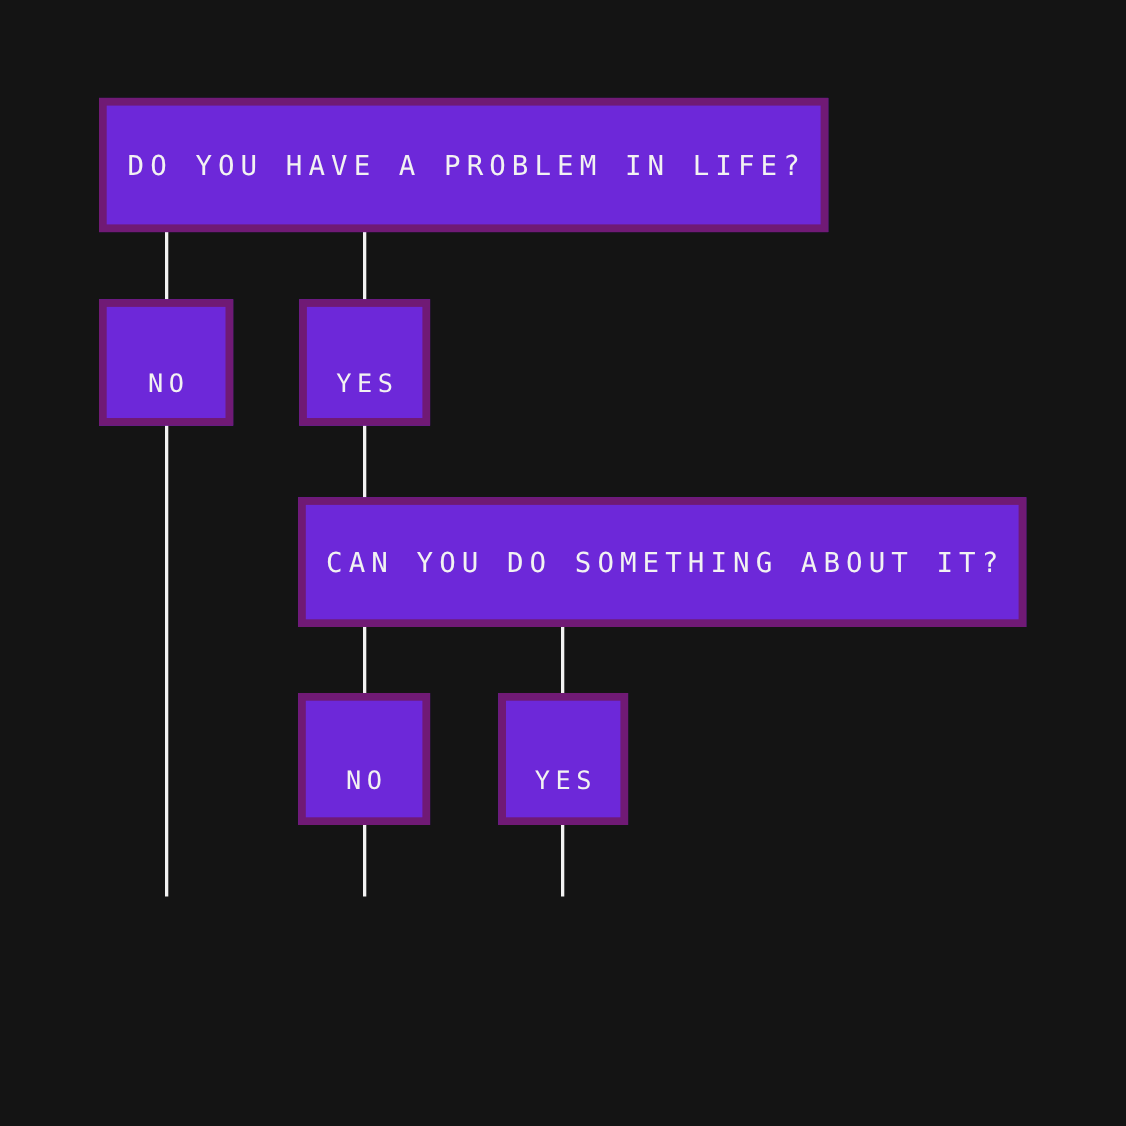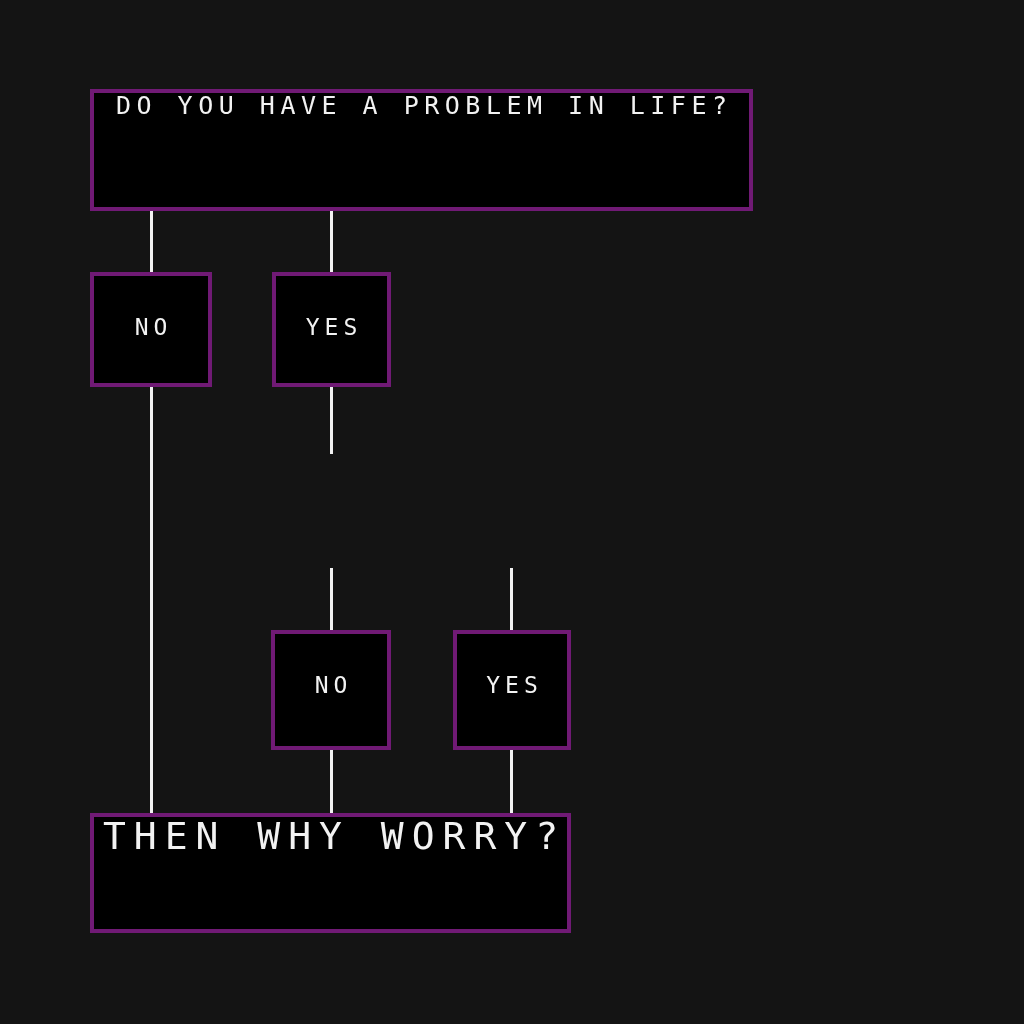--- a/index.html
+++ b/index.html
@@ -12,23 +12,24 @@
     position: relative;
     width: 1024px;
     height: 1024px;
     background: #141414;
     overflow: hidden;
     font-family: "DejaVu Sans Mono", "Liberation Mono", monospace;
   }
   .node {
     position: absolute;
     box-sizing: border-box;
-    border: 4px solid #701a75;
-    background: #000000;
+    border: 7px solid #701a75;
+    background: #6d28d9;
     display: flex;
+    align-items: center;
     justify-content: center;
   }
   .node-label {
     color: #f2f2f2;
     font-family: "DejaVu Sans Mono", "Liberation Mono", monospace;
     font-weight: 400;
     white-space: nowrap;
     line-height: 1;
     -webkit-font-smoothing: antialiased;
   }
@@ -75,26 +76,26 @@
   </div>
 
   <div class="node opt" style="left:90px; top:272px; width:122px; height:115px;">
     <span class="node-label">NO</span>
   </div>
 
   <div class="node opt" style="left:272px; top:272px; width:119px; height:115px;">
     <span class="node-label">YES</span>
   </div>
 
+  <div class="node q" style="left:271px; top:452px; width:662px; height:118px;">
+    <span class="node-label">CAN YOU DO SOMETHING ABOUT IT?</span>
+  </div>
 
   <div class="node opt" style="left:271px; top:630px; width:120px; height:120px;">
     <span class="node-label">NO</span>
   </div>
 
   <div class="node opt" style="left:453px; top:630px; width:118px; height:120px;">
     <span class="node-label">YES</span>
   </div>
 
-  <div class="node final" style="left:90px; top:813px; width:481px; height:120px;">
-    <span class="node-label">THEN WHY WORRY?</span>
-  </div>
 
 </div>
 
 </body></html>

